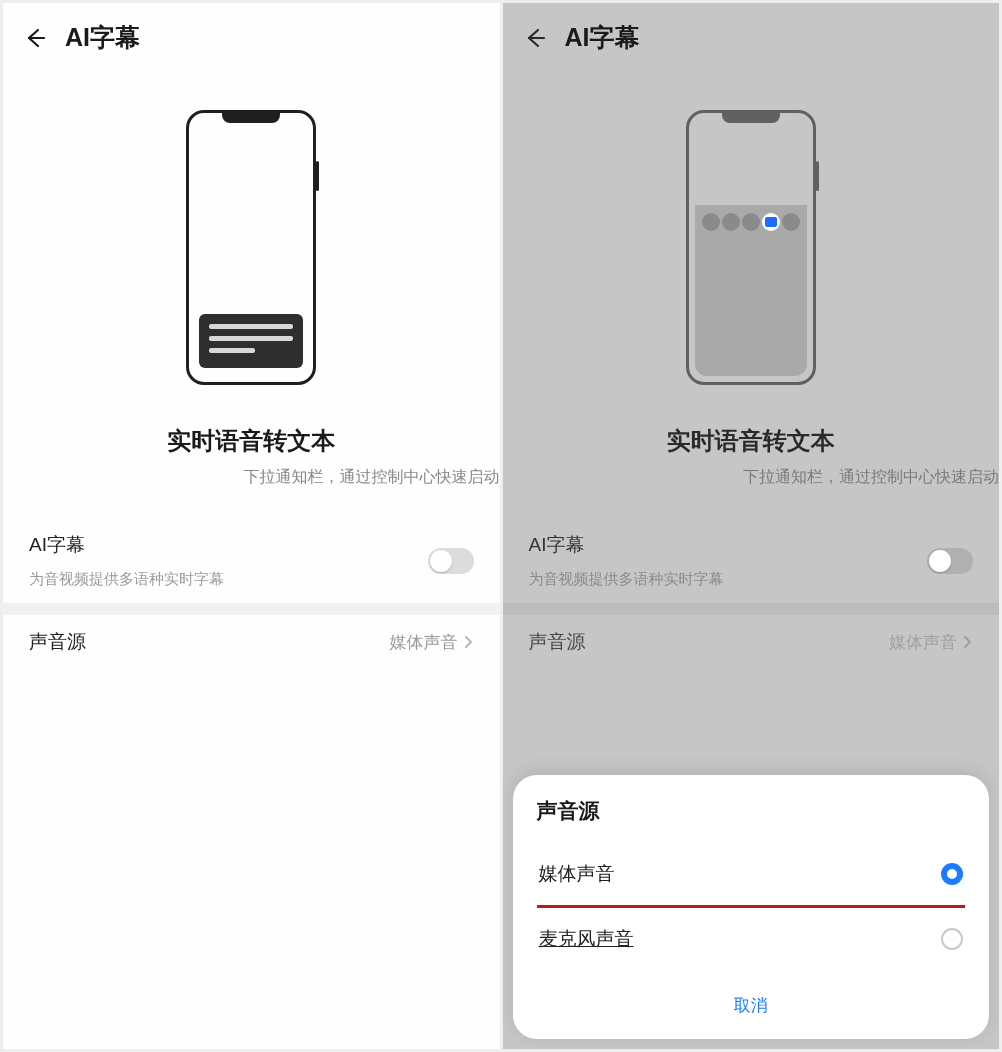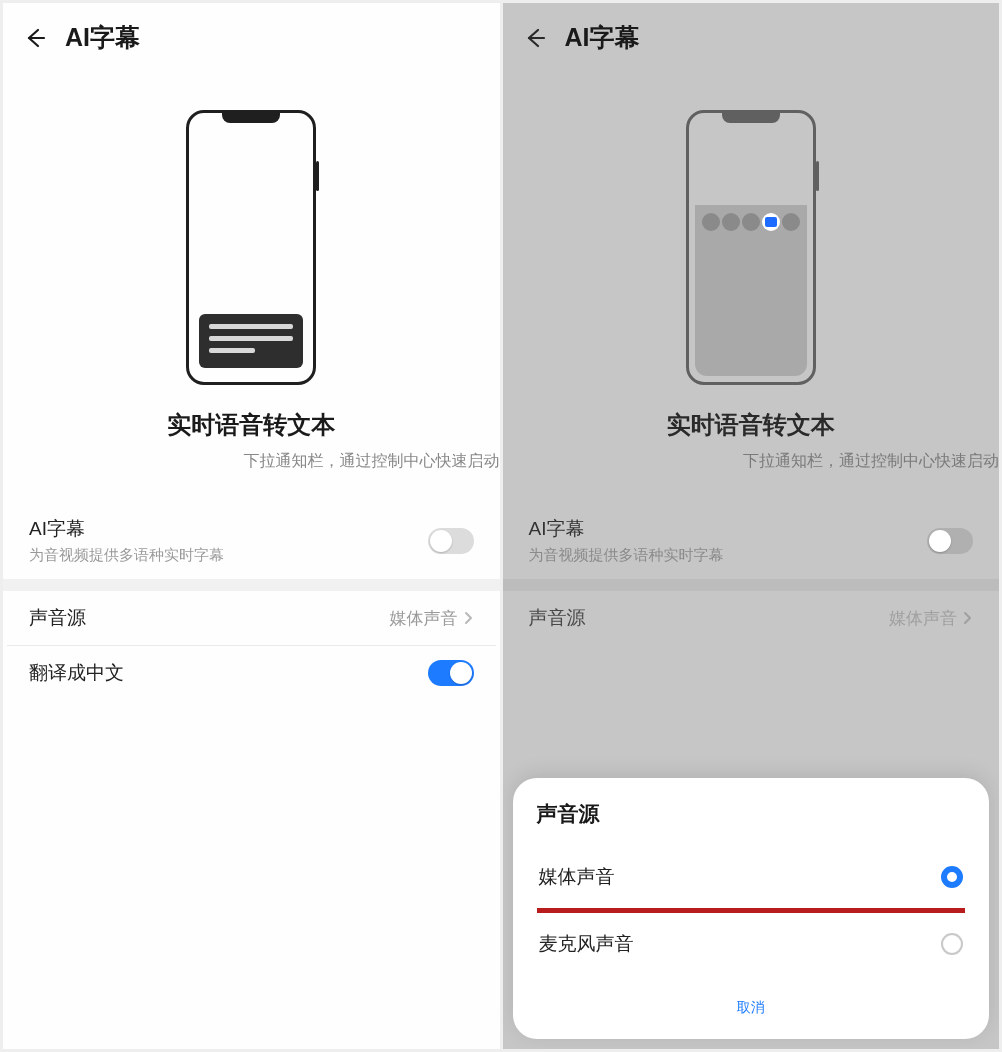--- a/index.html
+++ b/index.html
@@ -99,38 +99,38 @@
   .qs-dot.active {
     background: #fff;
     display: flex; align-items: center; justify-content: center;
   }
   .qs-dot.active .inner {
     width: 12px; height: 10px; background: #1e6cff; border-radius: 2px;
   }
 
   .hero-title {
     font-size: 24px; font-weight: 600; color: #1a1a1a;
-    text-align: center; margin-top: 4px;
+    text-align: center; margin-top: 20px;
   }
   .hero-sub {
     font-size: 16px; color: #888; text-align: right;
     margin-top: 10px; margin-bottom: 30px;
   }
   .pane.dim .hero-title { color: #2a2a2a; }
   .pane.dim .hero-sub { color: #7a7a7a; }
 
   .row {
     padding: 14px 26px;
     display: flex; align-items: center; justify-content: space-between;
     background: #fefefe;
   }
   .pane.dim .row { background: #c6c6c6; }
   .row + .row.border { border-top: 1px solid #eaeaea; margin: 0 4px; padding-left:22px; padding-right:22px; }
   .row .label { font-size: 19px; color: #222; }
-  .row .sub { font-size: 15px; color: #9a9a9a; margin-top: 4px; }
+  .row .sub { font-size: 15px; color: #9a9a9a; margin-top: 12px; }
   .pane.dim .row .label { color: #333; }
   .pane.dim .row .sub { color: #8a8a8a; }
   .row .right { display: flex; align-items: center; gap: 4px; color: #9a9a9a; font-size: 17px; }
   .chevron svg { display: block; }
 
   .gap-bar { height: 12px; background: #f1f1f1; }
   .pane.dim .gap-bar { background: #bcbcbc; }
 
   .toggle {
     width: 46px; height: 26px; border-radius: 13px;
@@ -152,29 +152,29 @@
     border-radius: 24px;
     padding: 22px 24px 12px 24px;
     box-shadow: 0 -4px 20px rgba(0,0,0,.1);
   }
   .sheet-title { font-size: 21px; font-weight: 600; color: #1a1a1a; margin-bottom: 18px; }
   .option {
     display: flex; justify-content: space-between; align-items: center;
     padding: 18px 2px;
     font-size: 19px; color: #222;
   }
-  .option + .option { border-top: 5px solid #b91c1c; }
+  .option + .option { border-top: 3px solid #b91c1c; text-decoration: underline; }
   .radio {
     width: 22px; height: 22px; border-radius: 50%;
     border: 2px solid #c8c8c8;
     display: flex; align-items: center; justify-content: center;
   }
   .radio.selected { border: 6px solid #1d7bff; background: #fff; }
   .sheet-cancel {
-    text-align: center; color: #1d7bff; font-size: 14px;
+    text-align: center; color: #1d7bff; font-size: 17px;
     padding: 18px 0 10px 0; margin-top: 6px;
     font-weight: 500;
   }
 </style>
 </head>
 <body>
 
 <div class="pane">
   <div class="header">
     <span class="back-icon">
@@ -216,26 +216,20 @@
   <div class="row">
     <div class="label">声音源</div>
     <div class="right">
       <span>媒体声音</span>
       <span class="chevron">
           <svg width="12" height="16" viewBox="0 0 12 16" fill="none" stroke="#b8b8b8" stroke-width="2" stroke-linecap="round" stroke-linejoin="round">
             <polyline points="4 3 9 8 4 13"></polyline>
           </svg>
         </span>
     </div>
-  </div>
-  <div class="row border">
-    <div class="label">翻译成中文</div>
-    <div class="toggle on">
-        <div class="knob"></div>
-      </div>
   </div>
 </div>
 
 <div class="pane dim">
   <div class="header">
     <span class="back-icon">
       <svg width="24" height="24" viewBox="0 0 24 24" fill="none" stroke="#2a2a2a" stroke-width="2.2" stroke-linecap="round" stroke-linejoin="round">
           <polyline points="15 4 6 12 15 20"></polyline>
           <line x1="6" y1="12" x2="21" y2="12"></line>
         </svg>

